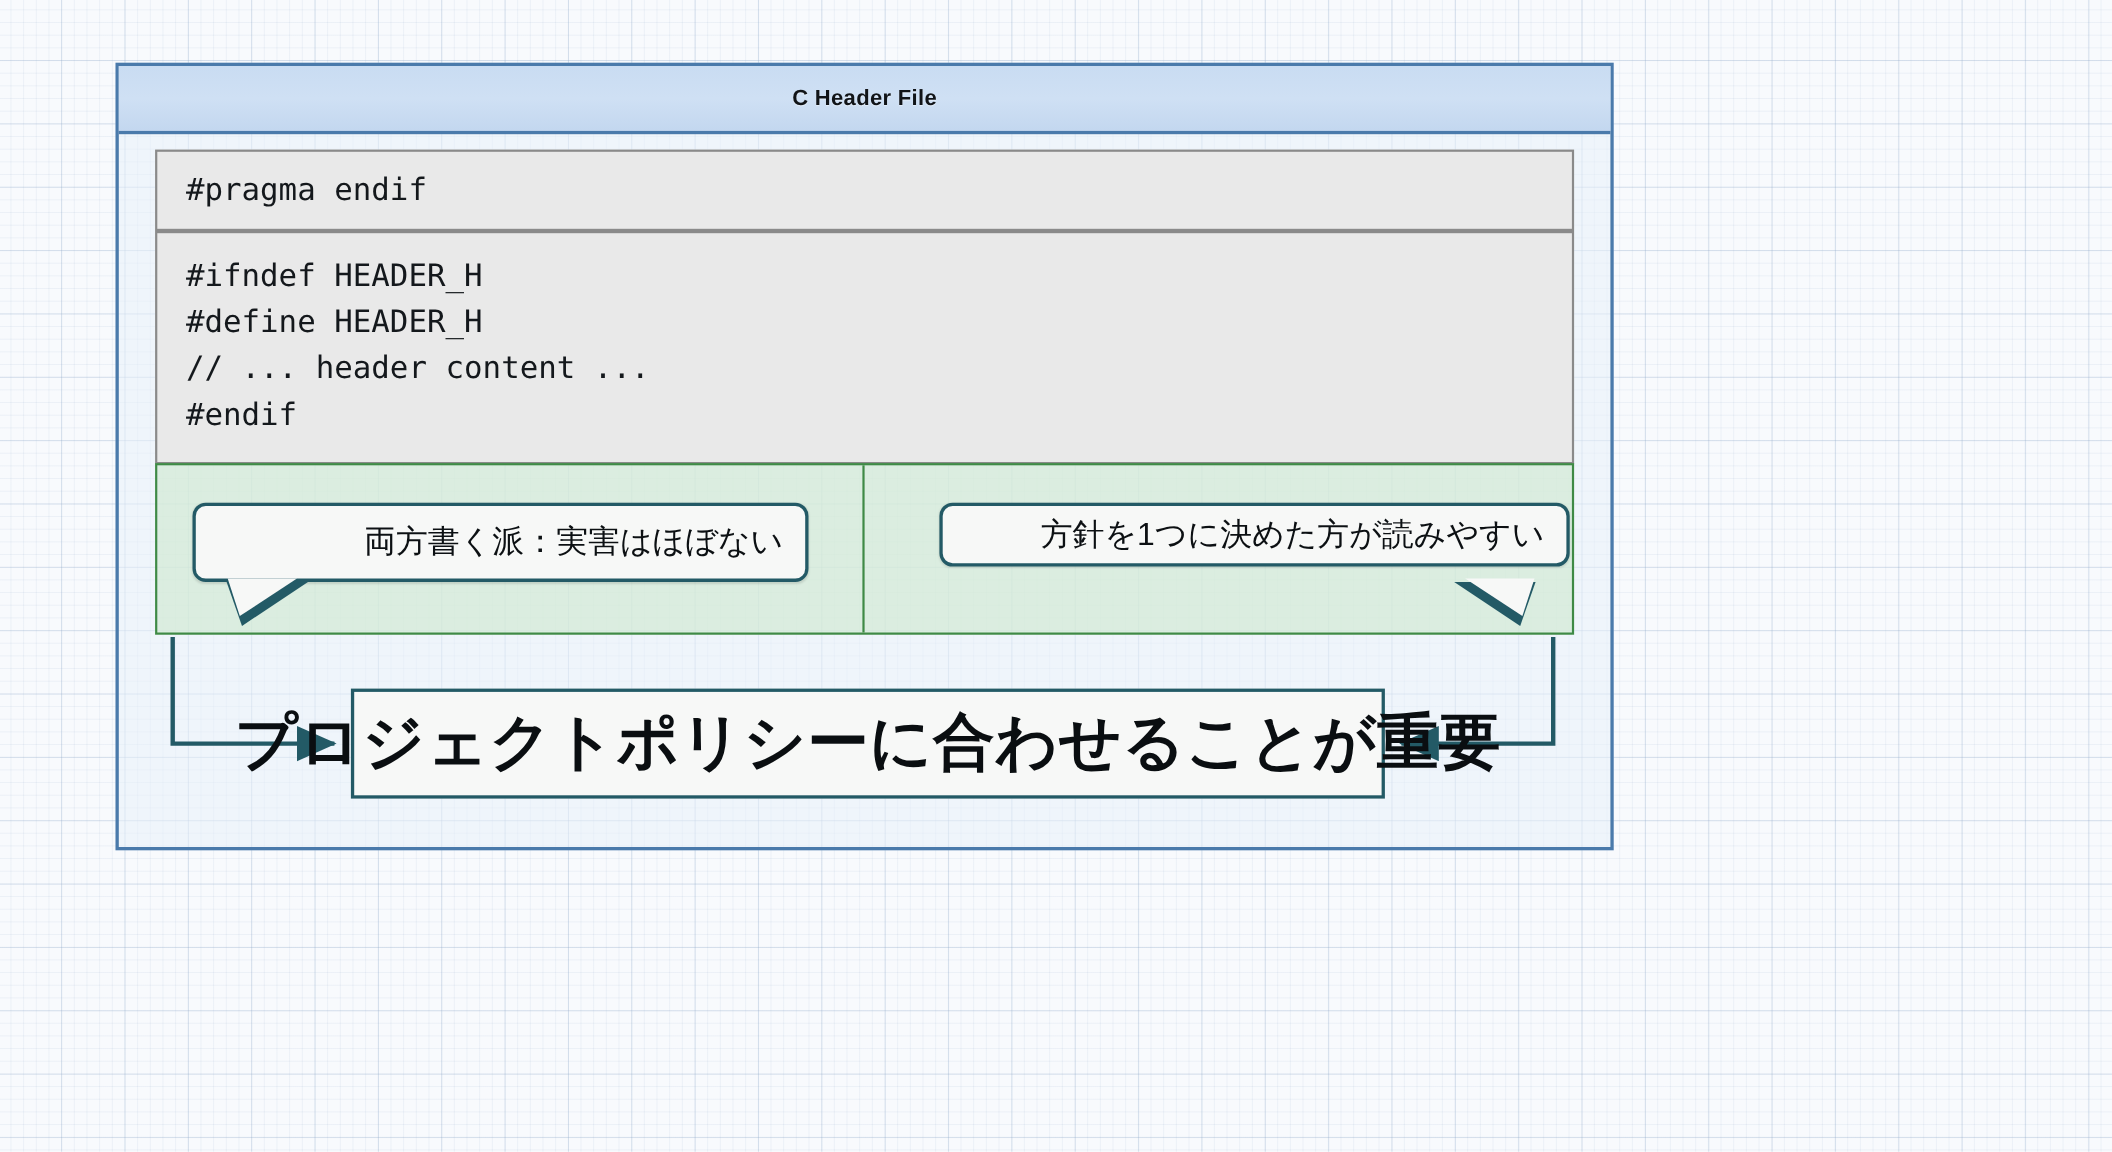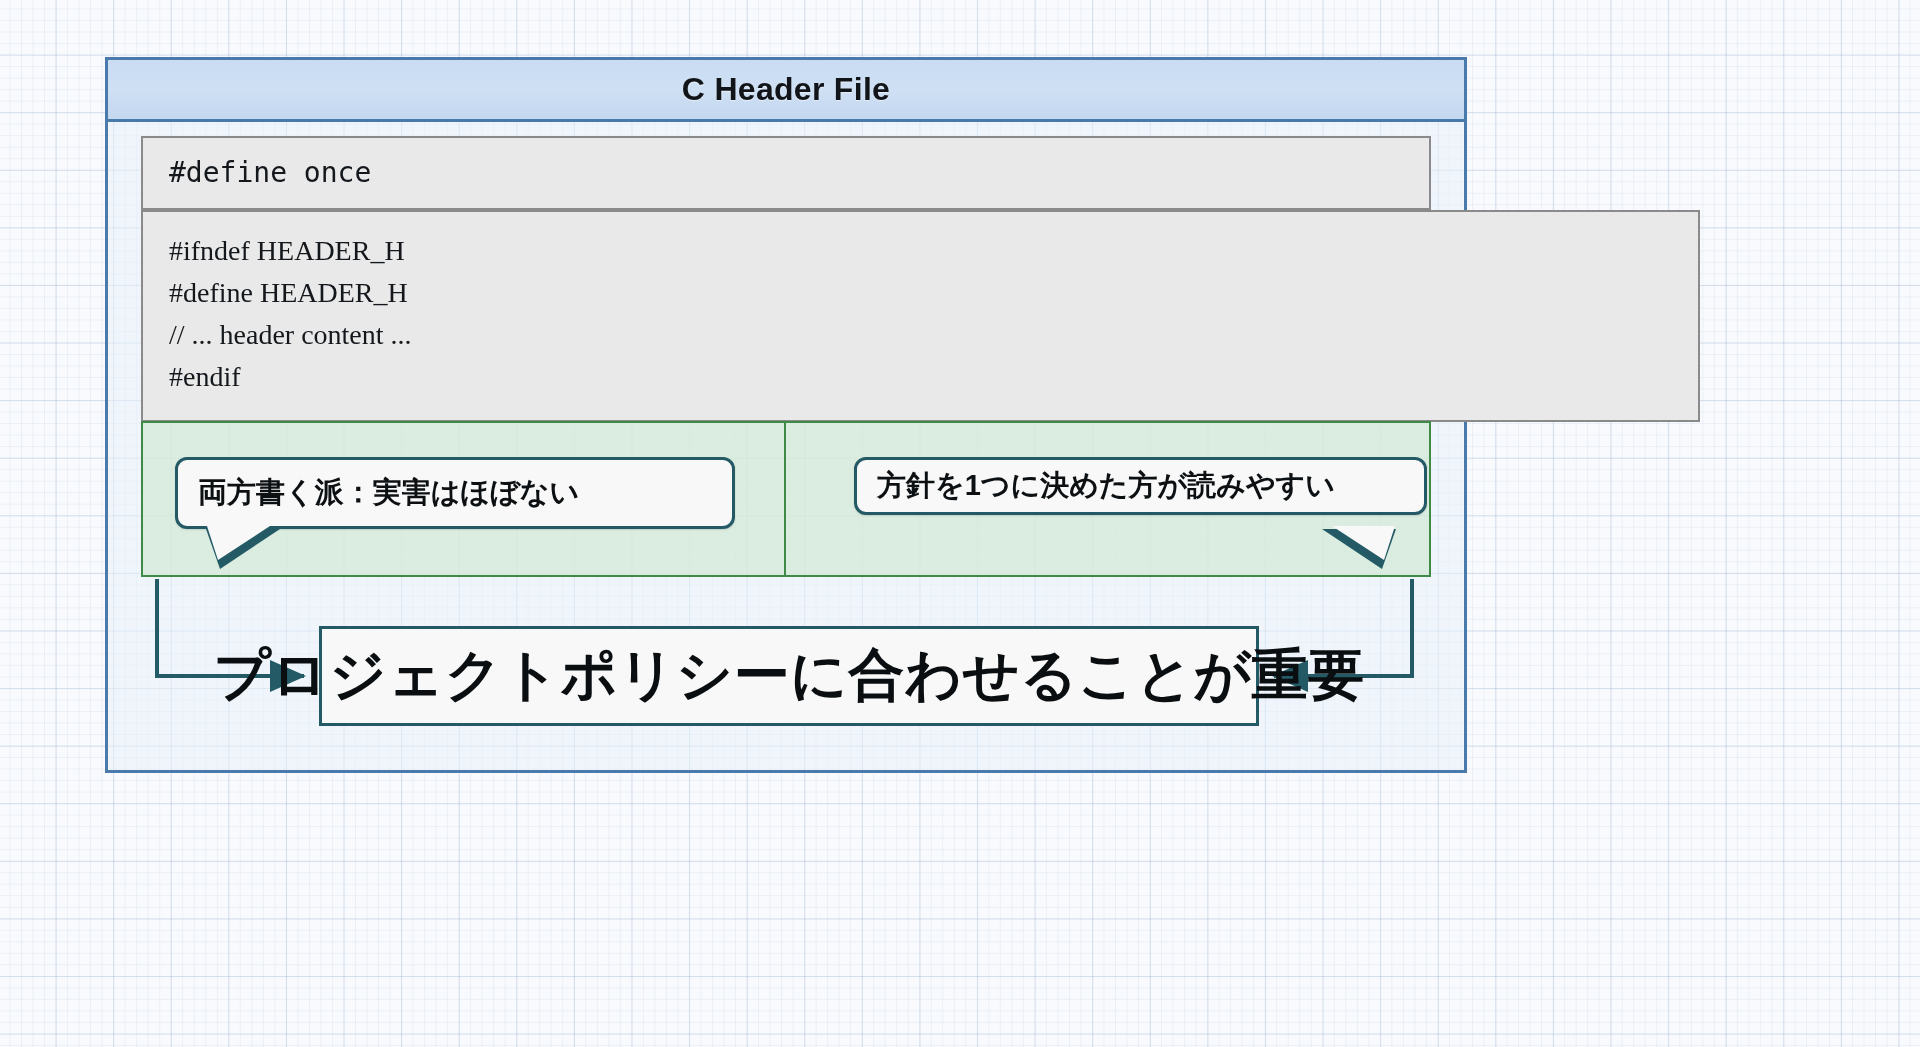--- a/index.html
+++ b/index.html
@@ -34,40 +34,40 @@
   }
 
   #title-bar{
     position:absolute;left:0;top:0;width:100%;height:62px;
     background:linear-gradient(to bottom,#c9dcf2 0%,#cfe0f4 50%,#c3d7ef 100%);
     border-bottom:3px solid #4a7aab;
     box-sizing:border-box;
     display:flex;align-items:center;justify-content:center;
   }
   #title-text{
-    font-size:32px;font-weight:bold;color:#111418;
+    font-size:20px;font-weight:bold;color:#111418;
     letter-spacing:0.3px;
     text-shadow:0 1px 1px rgba(255,255,255,0.5);
   }
 
   
   .code-box{
     position:absolute;
     background:#e9e9e9;
     border:2px solid #8a8a8a;
     box-sizing:border-box;
     font-family:"DejaVu Sans Mono","Liberation Mono",monospace;
     font-size:28px;
     color:#14181c;
     line-height:1.50;
     white-space:pre;
     padding:14px 26px;
   }
   #code-pragma{ left:33px; top:76px; width:1290px; height:74px; display:flex;align-items:center;}
-  #code-guard { left:33px; top:150px; width:1559px; height:212px; padding-top:18px;font-family:Liberation Serif, serif;}
+  #code-guard { left:33px; top:150px; width:1290px; height:212px; padding-top:18px;}
 
   
   #green-region{
     position:absolute;left:33px;top:361px;width:1290px;height:156px;
     background:rgba(206,233,206,0.62);
     border:2px solid #3f8a46;
     box-sizing:border-box;
     display:flex;
   }
   .green-half{
@@ -77,23 +77,23 @@
   }
   .green-half.left{border-right:2px solid #3f8a46;}
 
   
   .bubble{
     position:absolute;
     background:#f7f8f7;
     border:3px solid #235a66;
     border-radius:12px;
     box-sizing:border-box;
-    display:flex;align-items:center;justify-content:flex-start;
+    display:flex;align-items:center;justify-content:flex-end;
     padding:0 20px;
-    font-size:29px;font-weight:bold;color:#0c1013;
+    font-size:29px;font-weight:normal;color:#0c1013;
     white-space:nowrap;
     box-shadow:0 1px 2px rgba(0,0,0,0.12);
   }
   .bubble-tail,.bubble-tail-in{
     position:absolute;width:0;height:0;
   }
   #bubble-left{ left:32px; top:34px; width:560px; height:72px;}
   #bubble-left .bubble-tail{
     left:28px;top:69px;
     border-left:14px solid transparent;
@@ -144,21 +144,21 @@
 <body>
 
 <div id="page">
 
   <div id="container">
 
     <div id="title-bar">
       <span id="title-text">C Header File</span>
     </div>
 
-    <div class="code-box" id="code-pragma">#define once</div>
+    <div class="code-box" id="code-pragma">#pragma endif</div>
 
     <div class="code-box" id="code-guard">#ifndef HEADER_H
 #define HEADER_H
 // ... header content ...
 #endif</div>
 
     <div id="green-region">
 
       <div class="green-half left">
         <div class="bubble" id="bubble-left">

